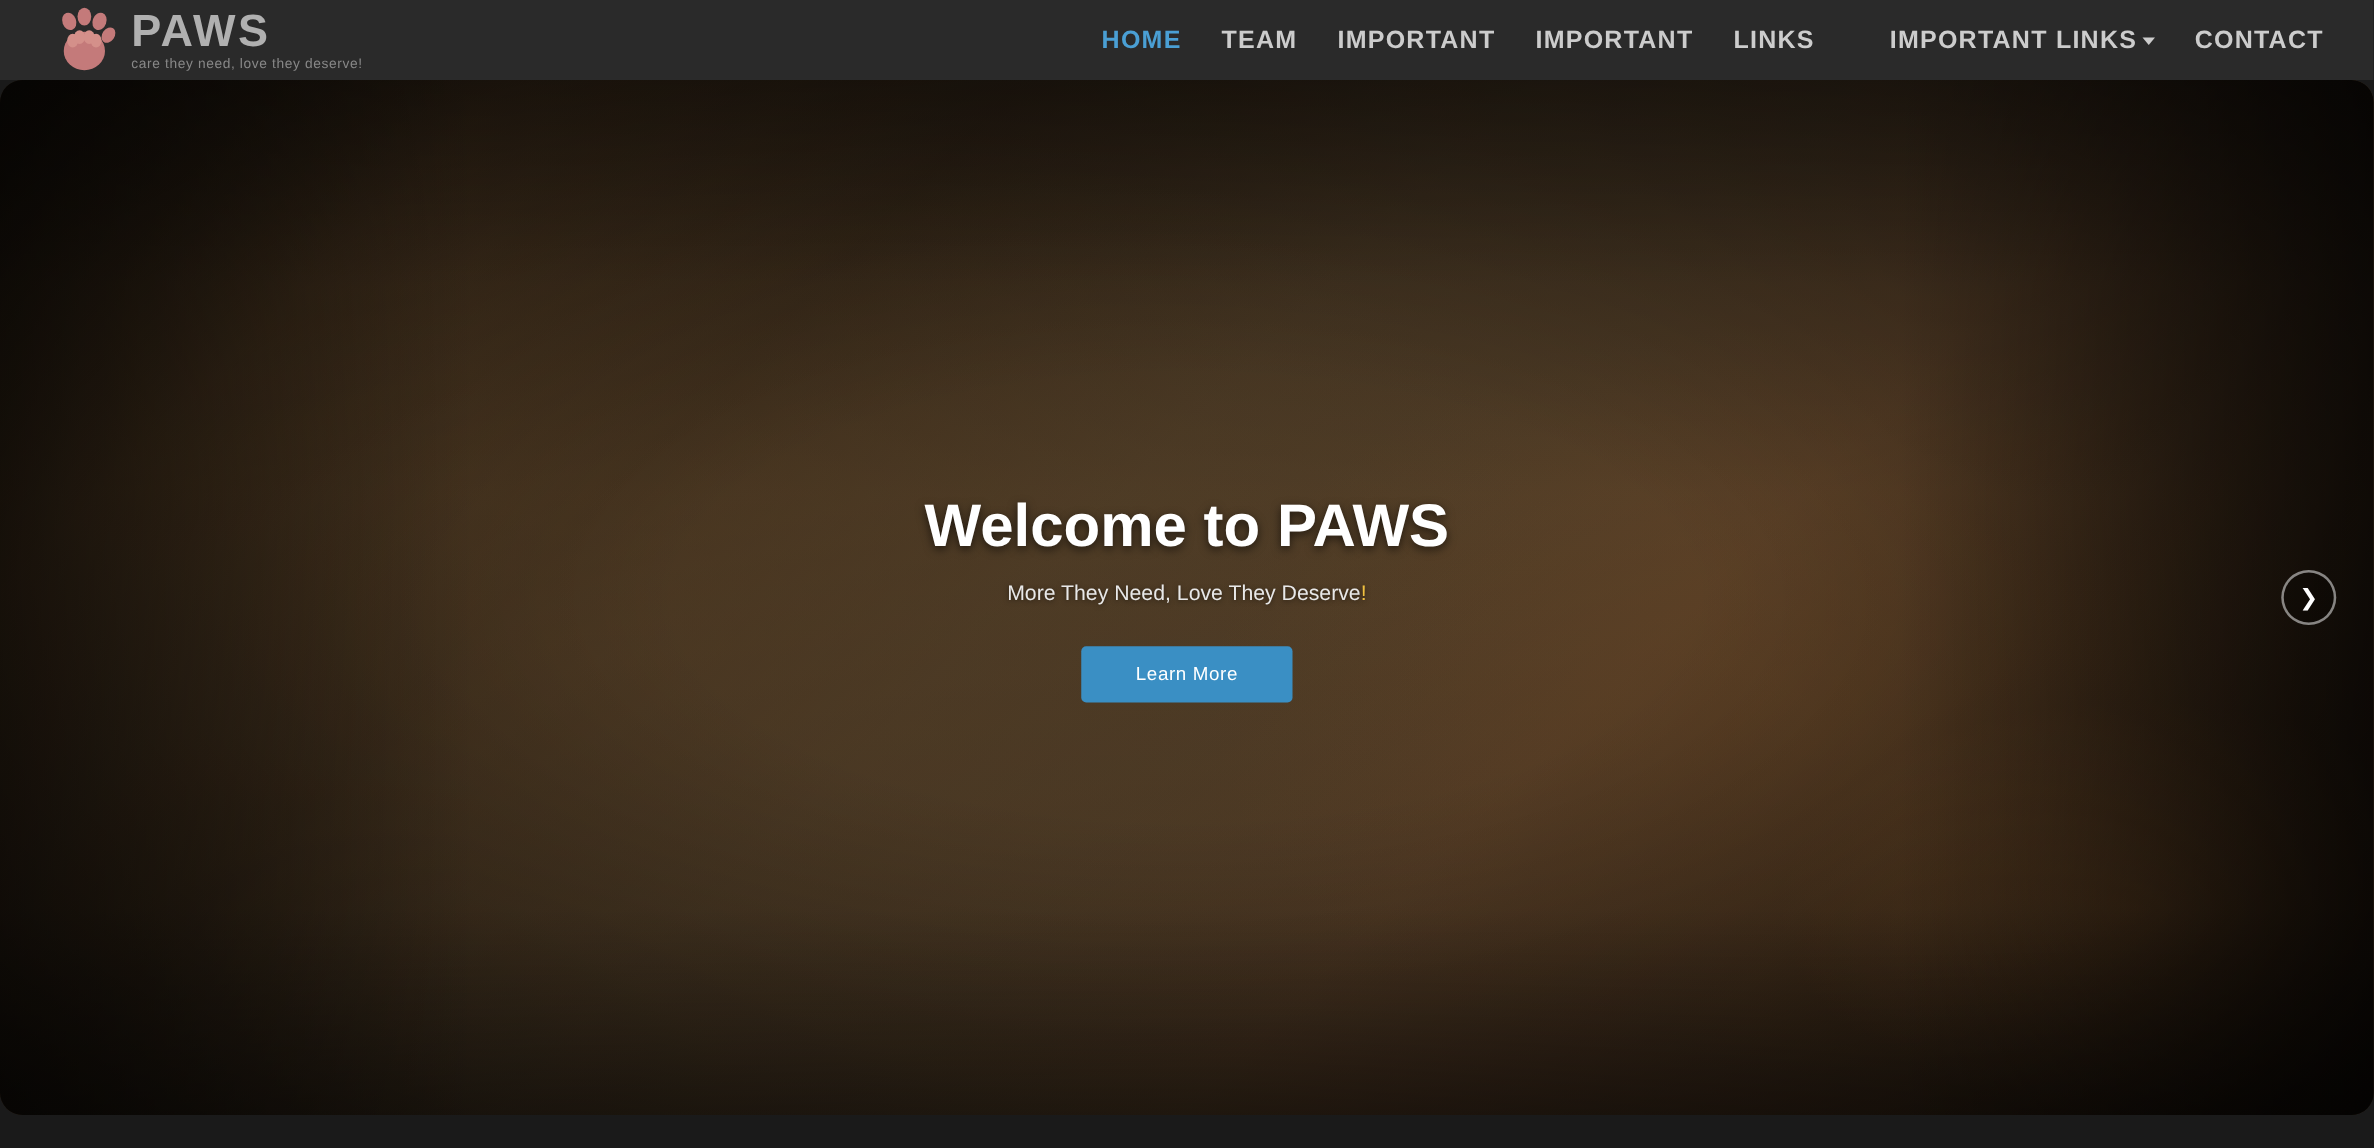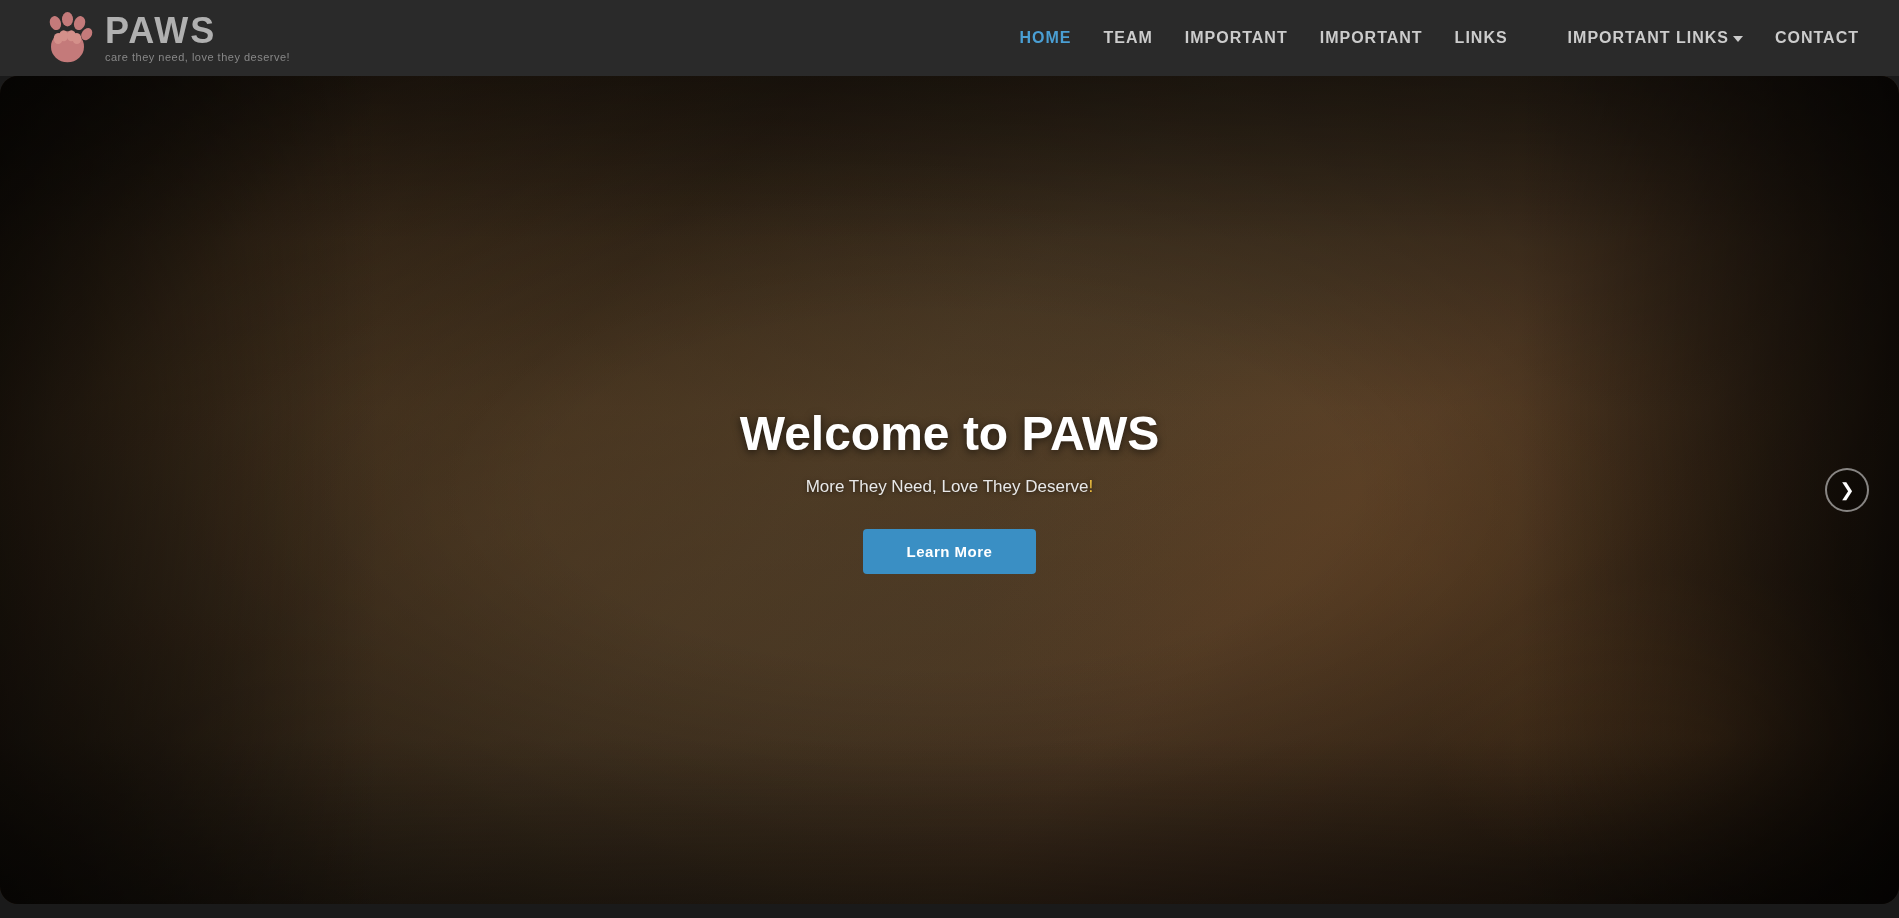--- a/index.html
+++ b/index.html
@@ -10,21 +10,21 @@
 
     body {
       font-family: 'Segoe UI', Arial, sans-serif;
       background: #1a1a1a;
       overflow-x: hidden;
     }
 
     
     .navbar {
       background: #2a2a2a;
-      height: 76px;
+      height: 64px;
       display: flex;
       align-items: center;
       justify-content: space-between;
       padding: 0 40px;
       position: relative;
       z-index: 10;
     }
 
     .logo-area {
       display: flex;
@@ -59,21 +59,21 @@
 
     .nav-links {
       display: flex;
       align-items: center;
       gap: 32px;
       list-style: none;
     }
 
     .nav-links a {
       text-decoration: none;
-      font-size: 16px;
+      font-size: 20px;
       font-weight: 600;
       letter-spacing: 1px;
       color: #ccc;
       transition: color 0.2s;
     }
 
     .nav-links a.active {
       color: #4a9fd4;
     }
 
@@ -186,21 +186,21 @@
     .hero-subtitle em {
       font-style: normal;
       color: #f0c040;
     }
 
     .learn-more-btn {
       display: inline-block;
       background: #3a8fc4;
       color: #fff;
       font-size: 15px;
-      font-weight: 700;
+      font-weight: 400;
       padding: 14px 44px;
       border-radius: 4px;
       border: none;
       cursor: pointer;
       letter-spacing: 0.5px;
       transition: background 0.2s;
       text-decoration: none;
     }
 
     

